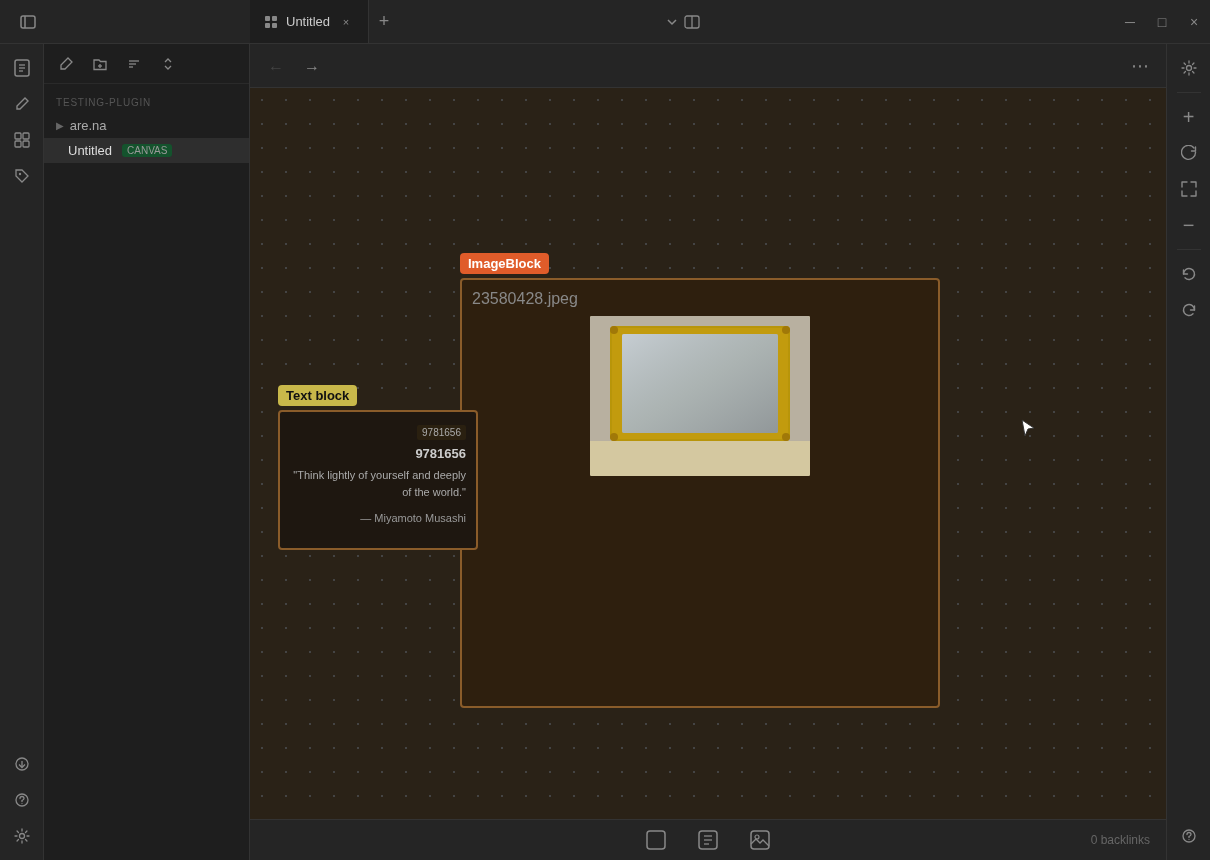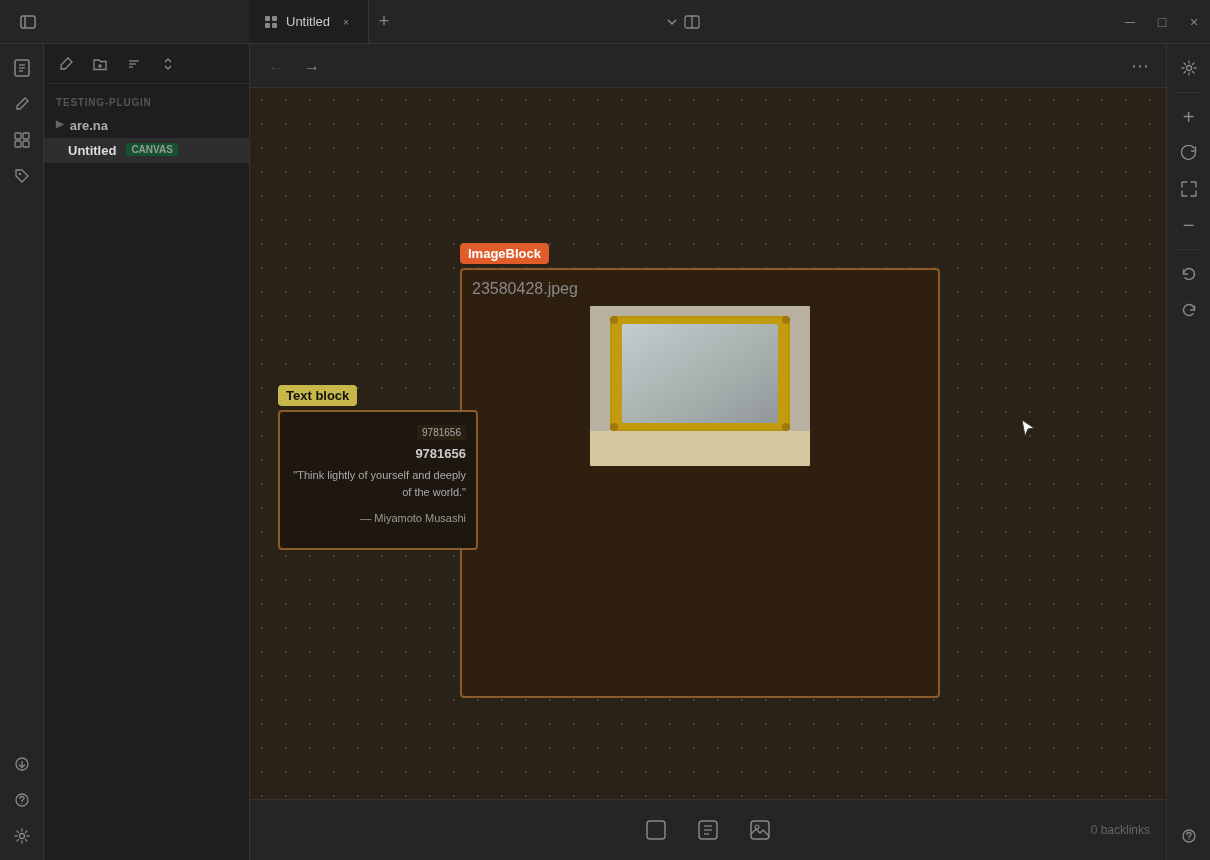--- a/index.html
+++ b/index.html
@@ -154,27 +154,26 @@
       color: #888;
       font-size: 14px;
     }
     .left-panel-tree {
       flex: 1;
       overflow-y: auto;
       padding: 8px 0;
     }
     .tree-item {
       display: flex;
-      align-items: flex-start;
+      align-items: center;
       gap: 6px;
       padding: 5px 12px;
       font-size: 13px;
       color: #aaa;
       cursor: pointer;
-      font-weight: bold;
     }
     .tree-item.active {
       background: #2e2e2e;
       color: #ddd;
     }
     .tree-chevron {
       font-size: 10px;
       color: #666;
     }
     .canvas-badge {
@@ -221,21 +220,21 @@
       background-color: #2a2217;
       background-image:
         radial-gradient(circle, #444 1px, transparent 1px);
       background-size: 24px 24px;
       overflow: hidden;
     }
 
     
     .image-block-wrapper {
       position: absolute;
-      top: 155px;
+      top: 165px;
       left: 210px;
     }
     .block-label {
       display: inline-block;
       padding: 3px 8px;
       border-radius: 4px;
       font-size: 13px;
       font-weight: 600;
       margin-bottom: 4px;
     }
@@ -346,21 +345,21 @@
     .right-tool-spacer { flex: 1; }
     .right-tool-divider {
       width: 24px;
       height: 1px;
       background: #333;
       margin: 4px 0;
     }
 
     
     .bottom-bar {
-      height: 61px;
+      height: 41px;
       background: #252525;
       border-top: 1px solid #333;
       display: flex;
       align-items: center;
       justify-content: center;
       gap: 16px;
       position: relative;
     }
     .bottom-tool-btn {
       width: 36px;

